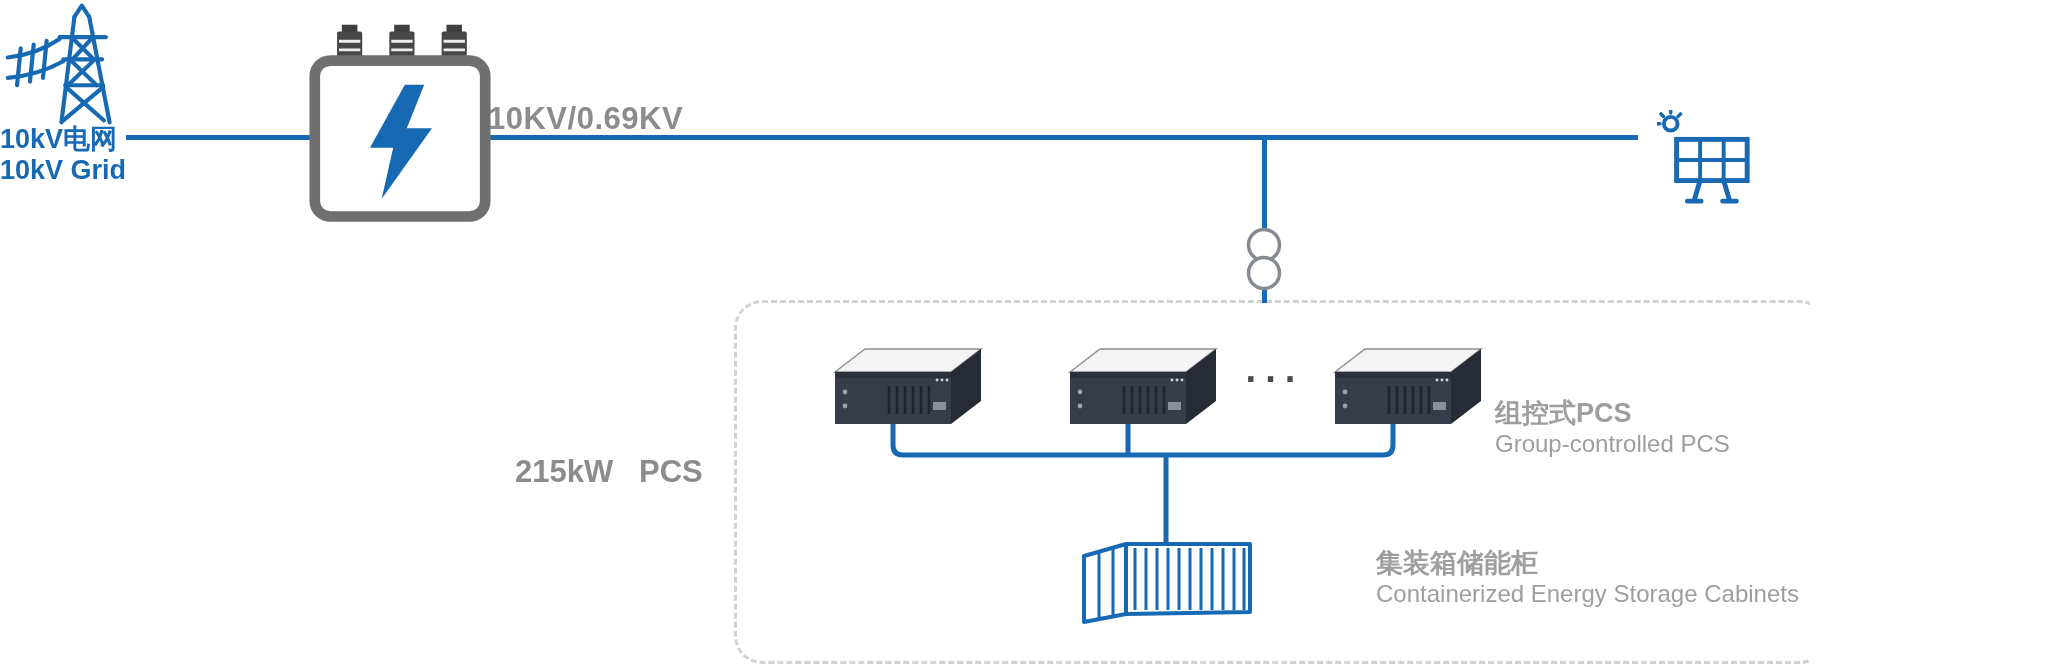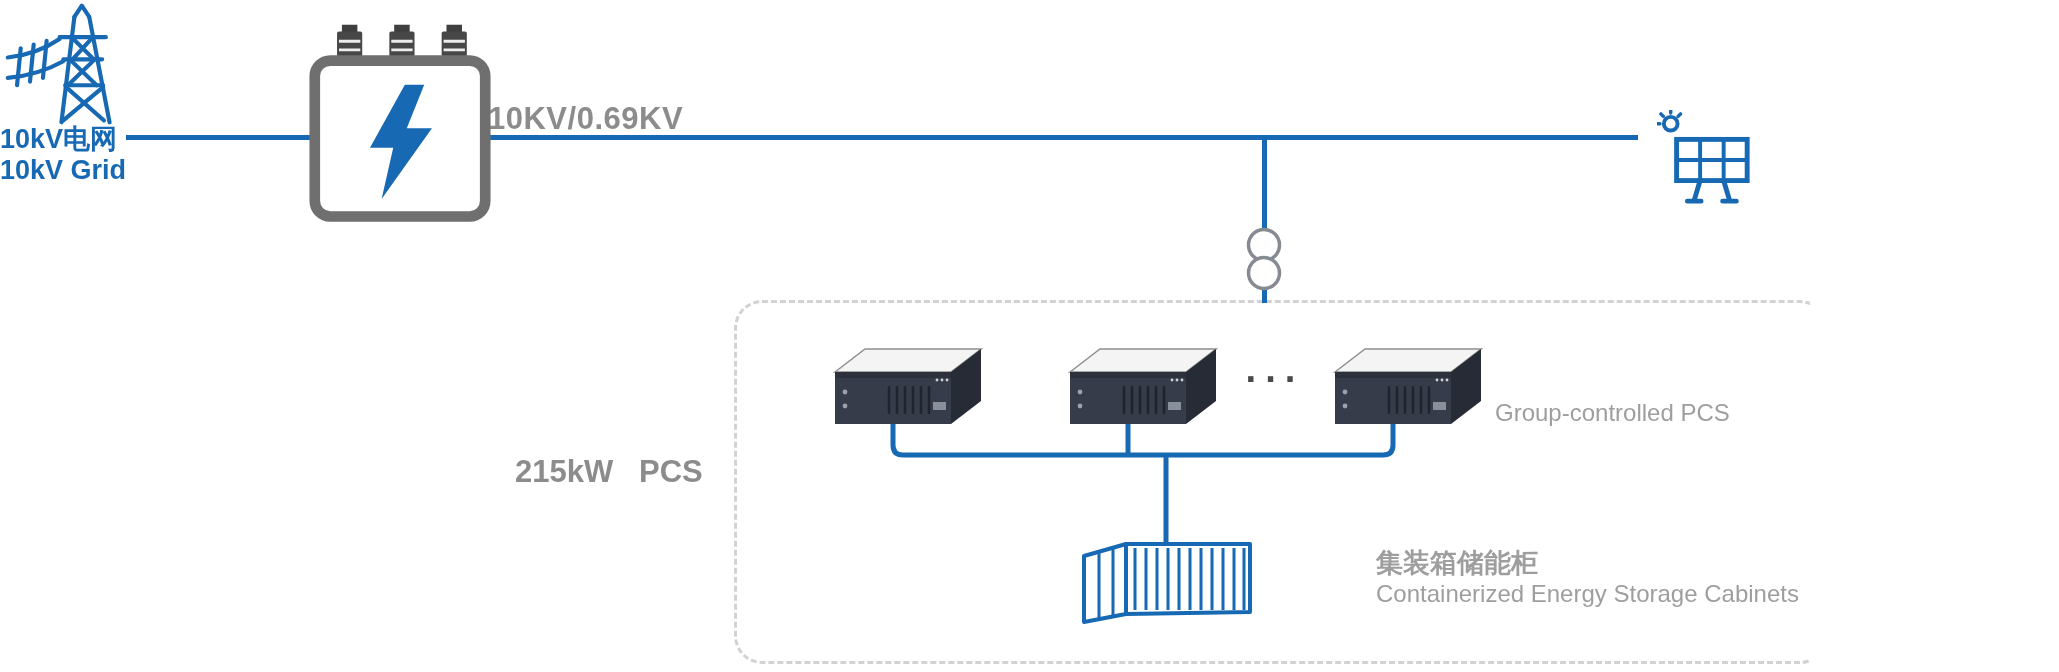--- a/index.html
+++ b/index.html
@@ -191,20 +191,21 @@
       </g>
     <circle cx="104" cy="34" r="1.4" fill="#cfd4da"></circle>
       <circle cx="109" cy="34" r="1.4" fill="#cfd4da"></circle>
       <circle cx="114" cy="34" r="1.4" fill="#cfd4da"></circle>
     <rect x="100" y="56" width="13" height="8" fill="#88909b"></rect>
   </svg>
 
   <div class="abs pcs-ellipsis">···</div>
 
   <div class="abs two-line-label group-label">
+    <span class="zh">组控式PCS</span>
     <span class="en">Group-controlled PCS</span>
   </div>
 
   <svg class="abs container-icon" viewBox="0 0 182 108">
     <g fill="#ffffff" stroke="currentColor" stroke-width="4" stroke-linejoin="round">
       <polygon points="50,22 174,22 174,90 50,92"></polygon>
       <polygon points="8,34 50,22 50,92 8,100"></polygon>
     </g>
     <g fill="none" stroke="currentColor" stroke-width="3">
       <path d="M23 30 V97 M37 26 V95"></path>

